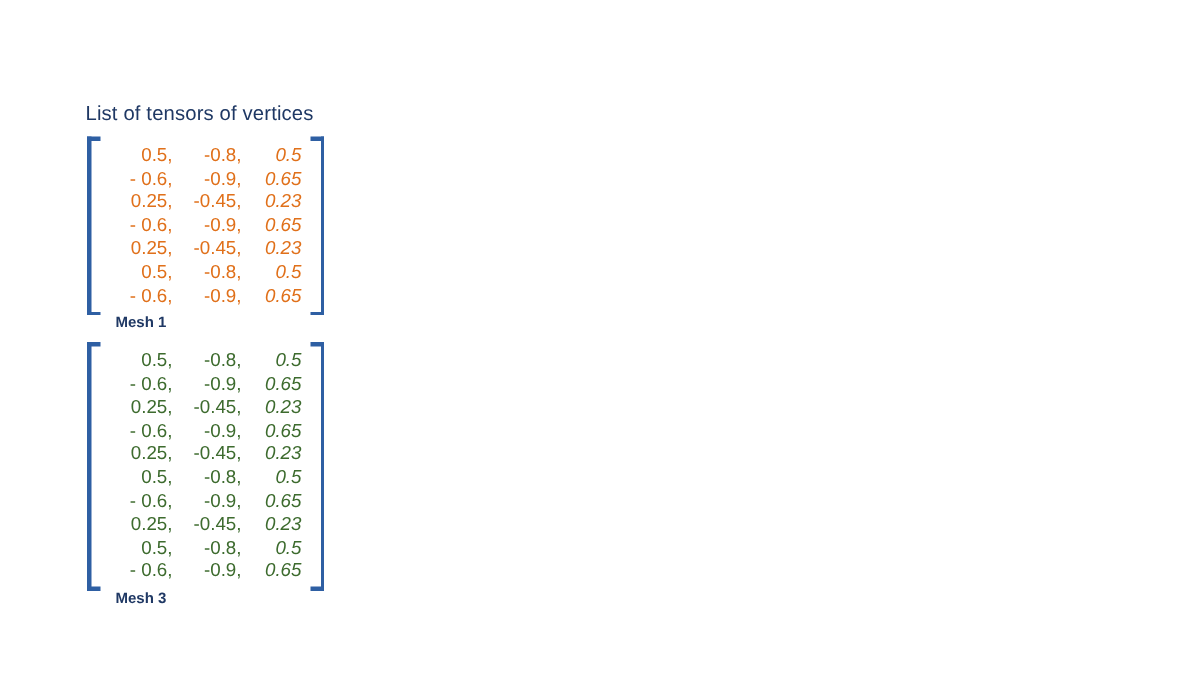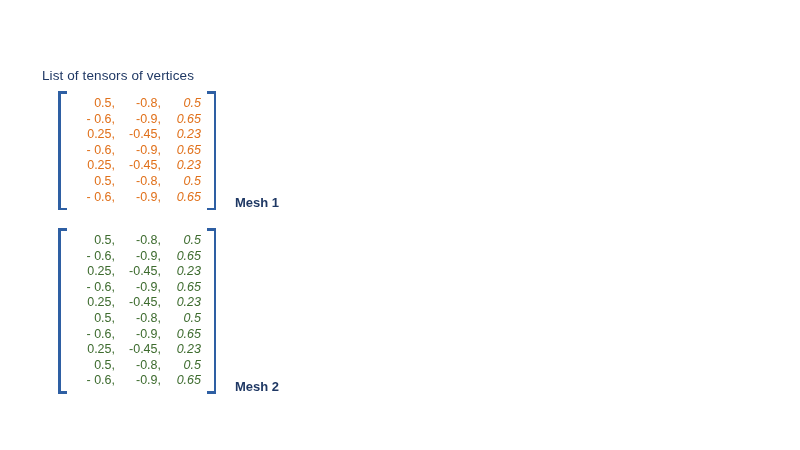--- a/index.html
+++ b/index.html
@@ -10,32 +10,33 @@
     width: 800px;
     height: 450px;
     background: #ffffff;
     font-family: "Liberation Sans", sans-serif;
     overflow: hidden;
     position: relative;
   }
 
   .page-title {
     position: absolute;
-    left: 42px;
+    left: 57px;
     top: 68px;
     font-size: 13.5px;
     color: #1F3864;
     letter-spacing: 0.1px;
     white-space: nowrap;
   }
 
   .mesh-block {
     position: absolute;
     display: flex;
-    align-items: flex-end;
+    align-items: flex-start;
+    flex-direction: column;
   }
 
   #mesh-block-1 { left: 58px; top: 91px; }
   #mesh-block-2 { left: 58px; top: 228px; }
 
   
   .matrix {
     position: relative;
     display: flex;
     align-items: stretch;
@@ -92,21 +93,21 @@
     text-align: right;
   }
   .cell.c0 { width: 42px; }
   .cell.c1 { width: 46px; }
   .cell.c2 { width: 40px; font-style: italic; }
 
   .m1 .matrix-row { color: #E0701A; }
   .m2 .matrix-row { color: #3D6B2E; }
 
   .mesh-label {
-    font-size: 13px;
+    font-size: 10px;
     font-weight: bold;
     color: #1F3864;
     margin-left: 19px;
     white-space: nowrap;
   }
 </style>
 </head>
 <body style="background: rgb(255, 255, 255);">
 
 <div class="page-title">List of tensors of vertices</div>
@@ -146,14 +147,14 @@
         <div class="matrix-row" style="color: rgb(61, 107, 46);"><span class="cell c0">0.5,</span><span class="cell c1">-0.8,</span><span class="cell c2">0.5</span></div>
         <div class="matrix-row" style="color: rgb(61, 107, 46);"><span class="cell c0">- 0.6,</span><span class="cell c1">-0.9,</span><span class="cell c2">0.65</span></div>
         <div class="matrix-row" style="color: rgb(61, 107, 46);"><span class="cell c0">0.25,</span><span class="cell c1">-0.45,</span><span class="cell c2">0.23</span></div>
         <div class="matrix-row" style="color: rgb(61, 107, 46);"><span class="cell c0">0.5,</span><span class="cell c1">-0.8,</span><span class="cell c2">0.5</span></div>
         <div class="matrix-row" style="color: rgb(61, 107, 46);"><span class="cell c0">- 0.6,</span><span class="cell c1">-0.9,</span><span class="cell c2">0.65</span></div>
       </div>
     <div class="bracket right">
         <span class="stem" style="background: rgb(46, 95, 163);"></span>
       </div>
   </div>
-  <div class="mesh-label">Mesh 2</div>
+  <div class="mesh-label">Mesh 3</div>
 </div>
 
 </body></html>

